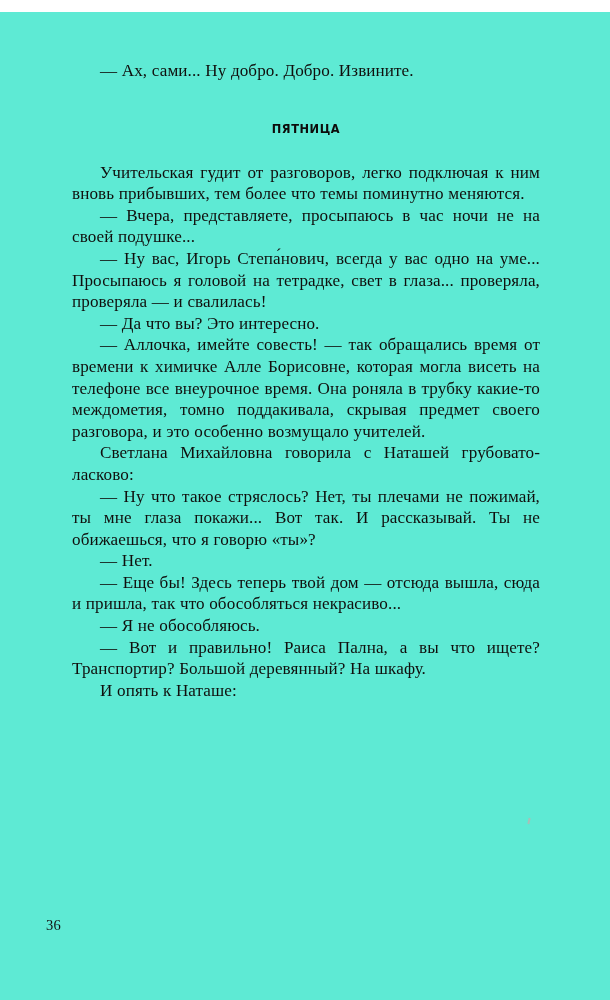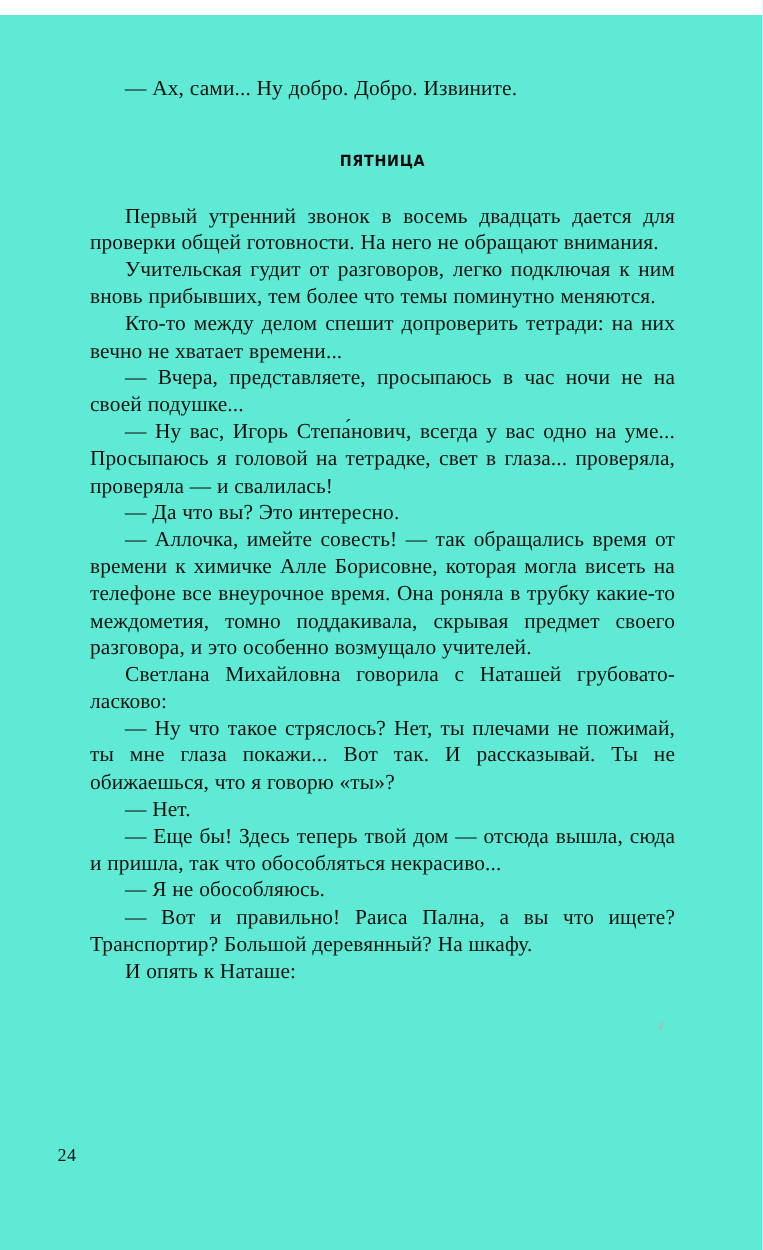--- a/index.html
+++ b/index.html
@@ -83,34 +83,32 @@
 <div class="page">
 
   <div class="text-block">
 
     <p class="para">— Ах, сами... Ну добро. Добро. Извините.</p>
 
     <div class="gap-before-heading"></div>
     <p class="chapter-heading">ПЯТНИЦА</p>
     <div class="gap-after-heading"></div>
 
-    <p class="para">Первый утренний звонок в восемь двадцать дается для проверки общей готовности. На него не обращают внимания.</p>
     <p class="para">Учительская гудит от разговоров, легко подключая к ним вновь прибывших, тем более что темы поминутно меняются.</p>
-    <p class="para">Кто-то между делом спешит допроверить тетради: на них вечно не хватает времени...</p>
     <p class="para">— Вчера, представляете, просыпаюсь в час ночи не на своей подушке...</p>
     <p class="para">— Ну вас, Игорь Степа́нович, всегда у вас одно на уме... Просыпаюсь я головой на тетрадке, свет в глаза... проверяла, проверяла — и свалилась!</p>
     <p class="para">— Да что вы? Это интересно.</p>
     <p class="para">— Аллочка, имейте совесть! — так обращались время от времени к химичке Алле Борисовне, которая могла висеть на телефоне все внеурочное время. Она роняла в трубку какие-то междометия, томно поддакивала, скрывая предмет своего разговора, и это особенно возмущало учителей.</p>
     <p class="para">Светлана Михайловна говорила с Наташей грубовато-ласково:</p>
     <p class="para">— Ну что такое стряслось? Нет, ты плечами не пожимай, ты мне глаза покажи... Вот так. И рассказывай. Ты не обижаешься, что я говорю «ты»?</p>
     <p class="para">— Нет.</p>
     <p class="para">— Еще бы! Здесь теперь твой дом — отсюда вышла, сюда и пришла, так что обособляться некрасиво...</p>
     <p class="para">— Я не обособляюсь.</p>
     <p class="para">— Вот и правильно! Раиса Пална, а вы что ищете? Транспортир? Большой деревянный? На шкафу.</p>
     <p class="para">И опять к Наташе:</p>
 
   </div>
 
   <div class="speck"></div>
 
-  <div class="folio">24</div>
+  <div class="folio">36</div>
 
 </div>
 
 </body></html>

